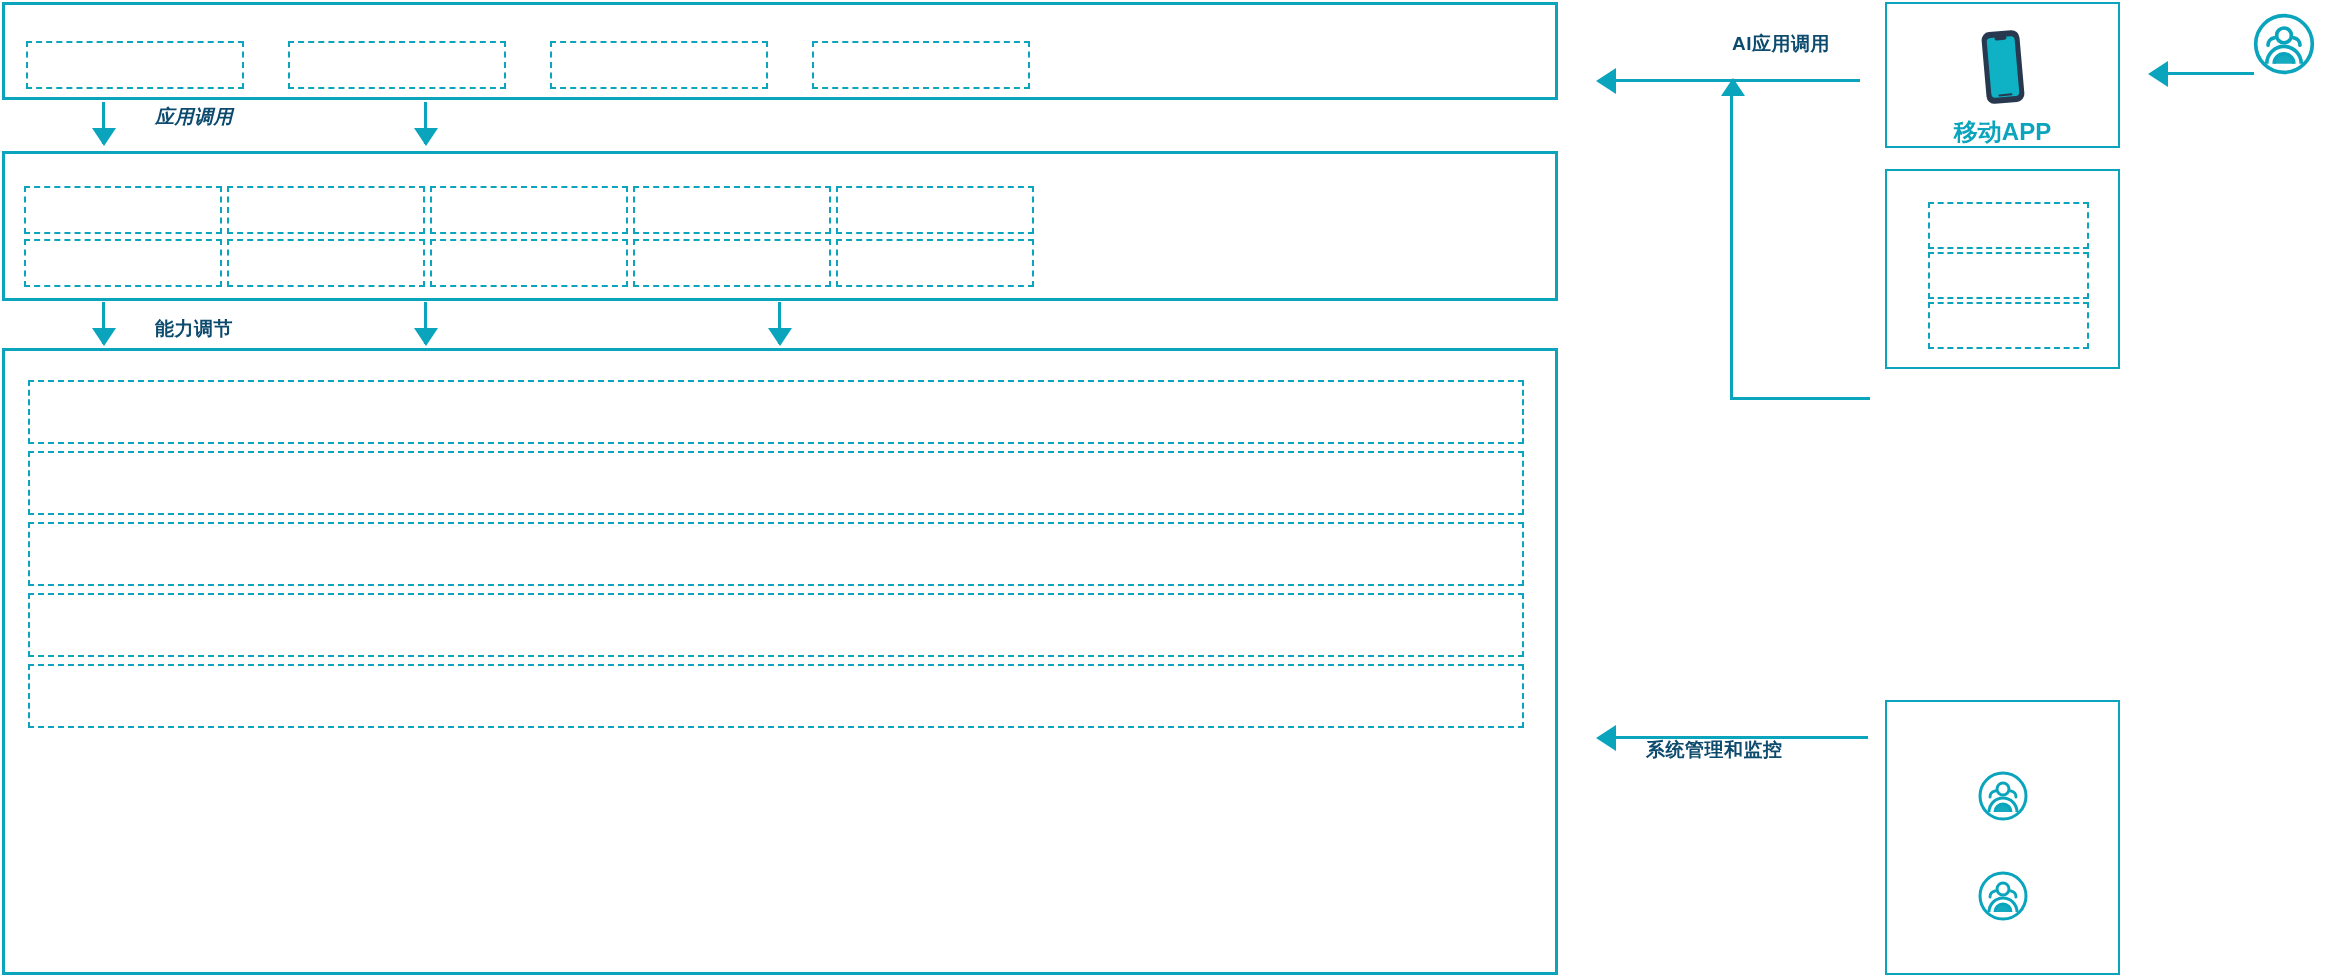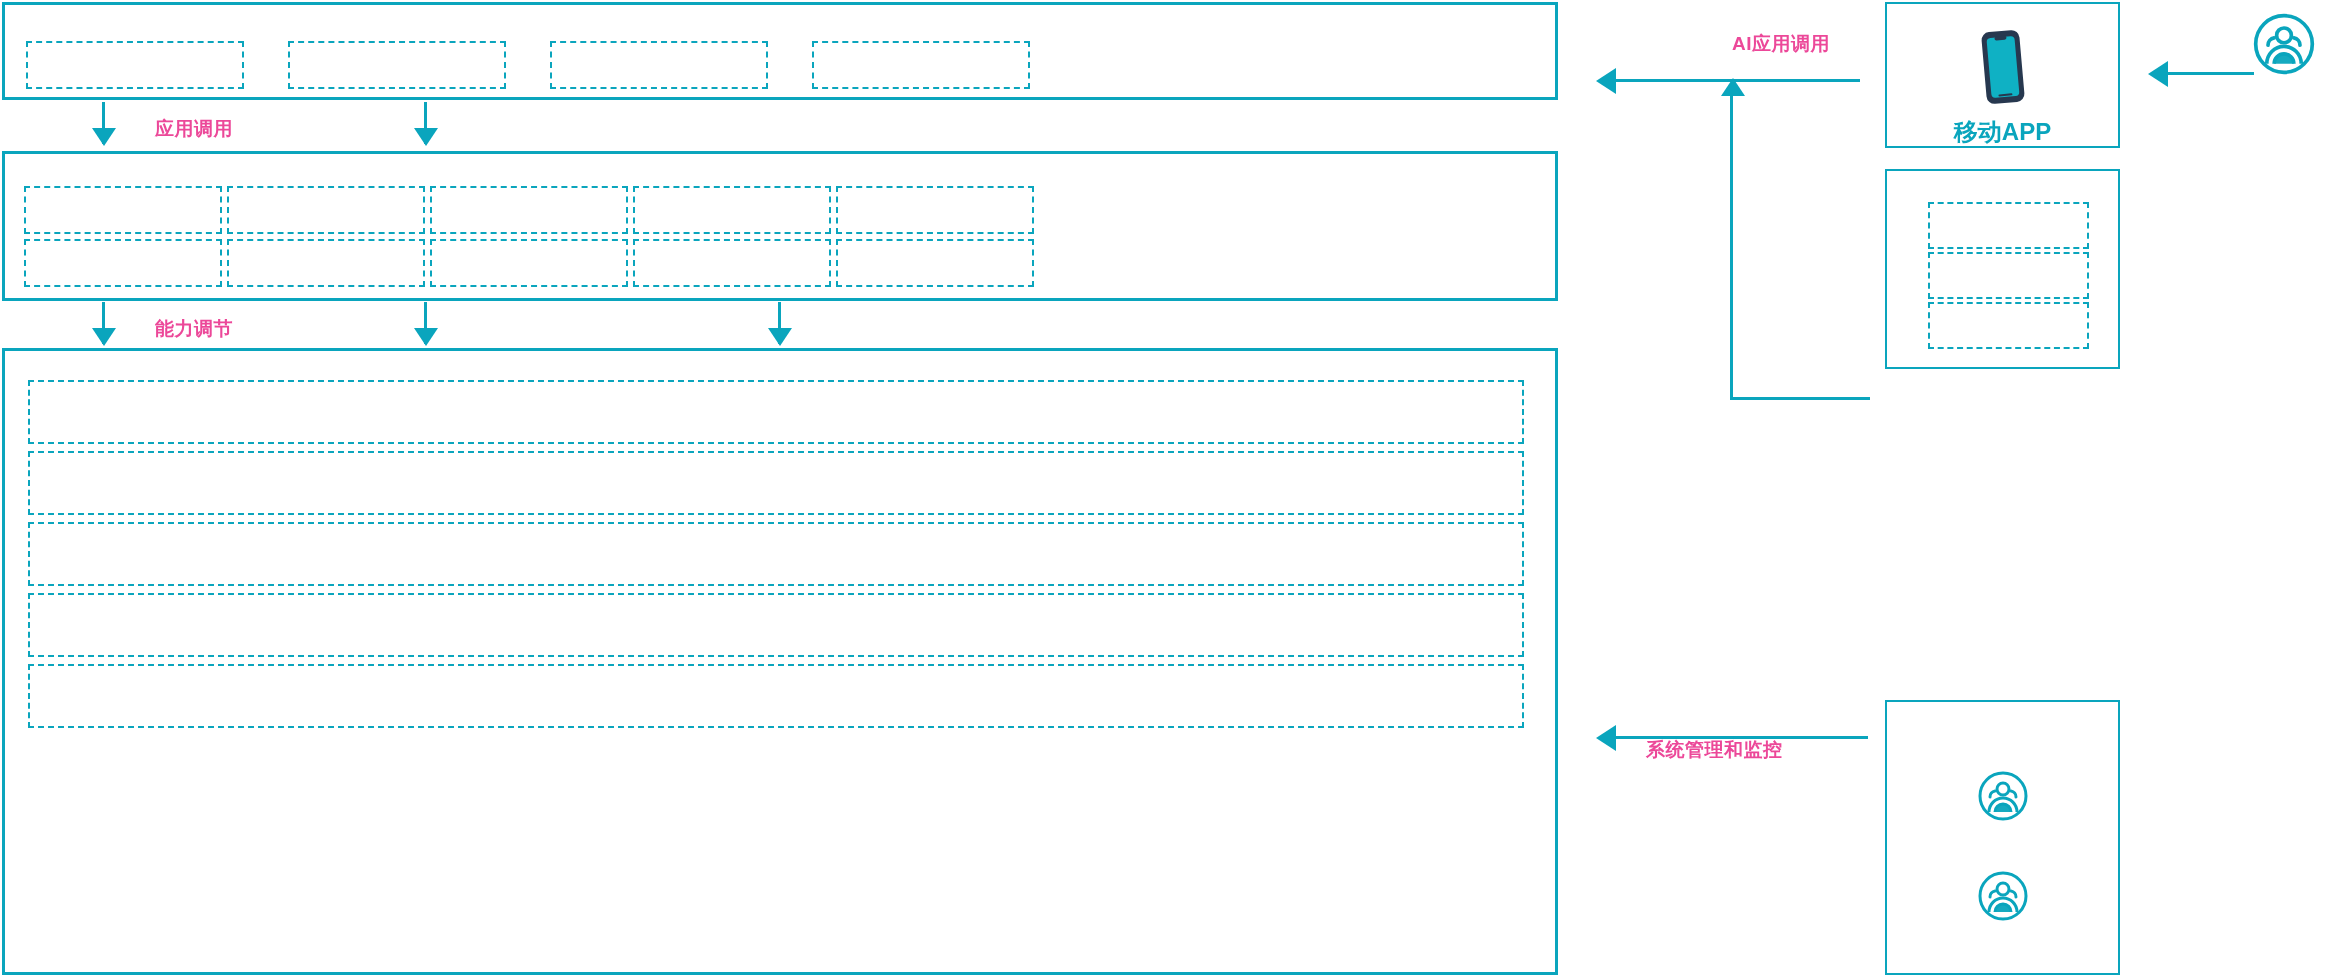--- a/index.html
+++ b/index.html
@@ -69,21 +69,21 @@
     width: 0;
     height: 0;
     border-top: 13px solid transparent;
     border-bottom: 13px solid transparent;
     border-right: 20px solid #0aa5bd;
   }
 
   
   .flow-label {
     position: absolute;
-    color: #ec4899;
+    color: #0c4a6e;
     font-size: 19px;
     font-weight: bold;
     white-space: nowrap;
     letter-spacing: 0.5px;
   }
   .node-label {
     position: absolute;
     color: #0aa5bd;
     font-size: 24px;
     font-weight: bold;
@@ -118,21 +118,21 @@
   <div class="dashbox" style="left:812px; top:41px; width:218px; height:48px;">
     <span></span>
   </div>
 
   <div class="vline" style="left:102px; top:102px; height:42px;"></div>
   <div class="arrow-down" style="left:92px; top:128px;"></div>
 
   <div class="vline" style="left:424px; top:102px; height:42px;"></div>
   <div class="arrow-down" style="left:414px; top:128px;"></div>
 
-  <div class="flow-label" style="left:155px; top:116px;">应用调用</div>
+  <div class="flow-label" style="left:155px; top:104px;font-style:italic;">应用调用</div>
 
   <div class="panel" style="left:2px; top:151px; width:1556px; height:150px;">
   </div>
 
   <div class="dashbox" style="left:24px; top:186px; width:198px; height:48px;">
     <span></span>
   </div>
   <div class="dashbox" style="left:227px; top:186px; width:198px; height:48px;">
     <span></span>
   </div>

